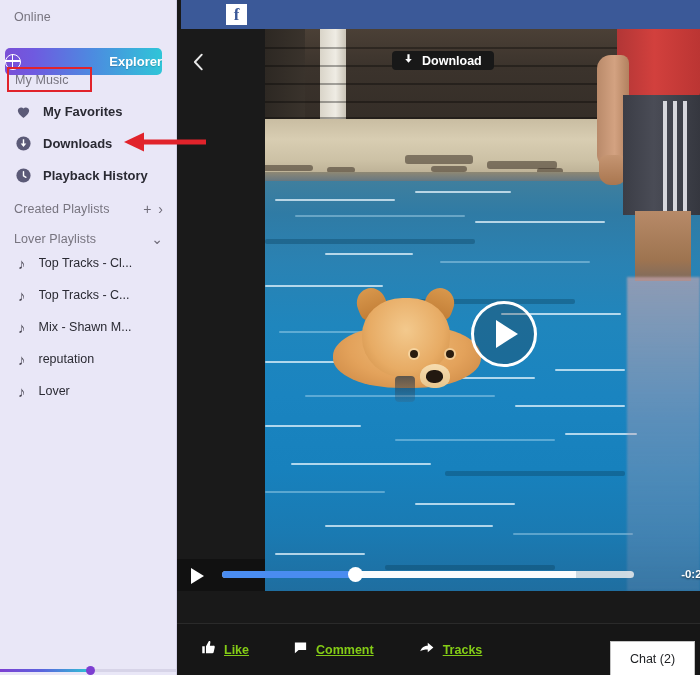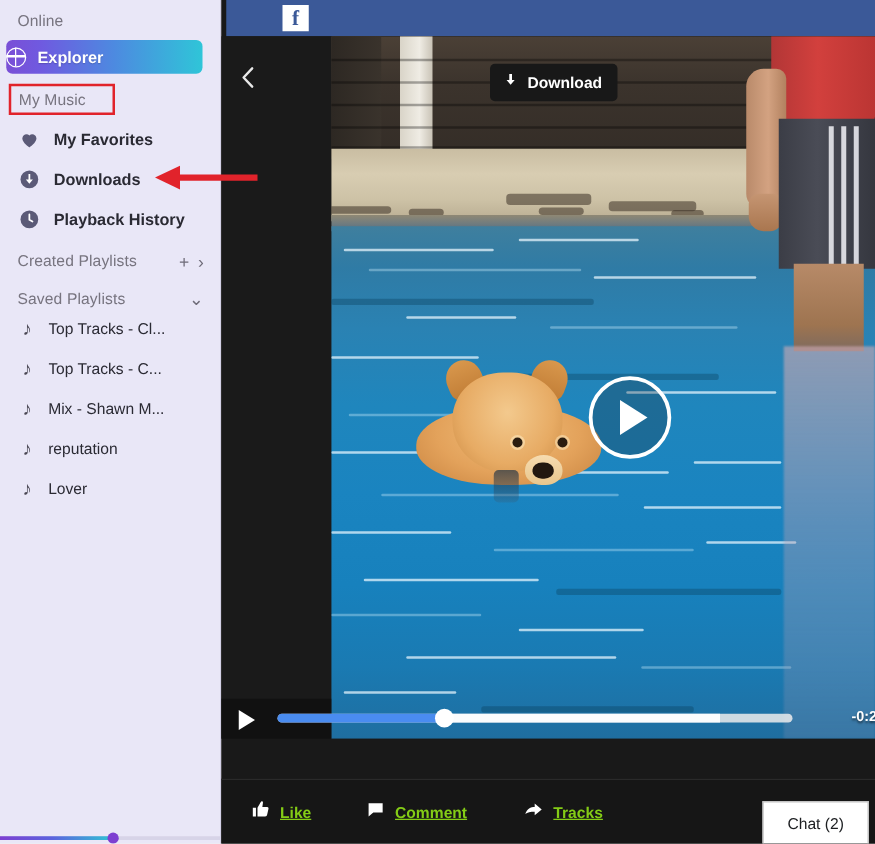--- a/index.html
+++ b/index.html
@@ -25,26 +25,27 @@
   }
   .sb-section-label {
     font-size: 12.5px;
     color: #77747f;
     padding-left: 14px;
     letter-spacing: .1px;
   }
   #lbl-online { position: absolute; left: 0; top: 10px; }
 
   #explorer-item {
-    position: absolute; left: 5px; top: 32px;
+    position: absolute; left: 5px; top: 48px;
     width: 157px; height: 27px;
     border-radius: 5px;
     background: linear-gradient(to right, #7a4fd6 0%, #6f5ae0 18%, #4d8ae0 55%, #2fc5d8 100%);
     display: flex; align-items: center;
     cursor: pointer;
+    justify-content: space-between;
   }
   #explorer-item .lbl {
     color: #ffffff; font-size: 13px; font-weight: 600;
     margin-left: 9px; text-shadow: 0 1px 1px rgba(0,0,0,.18);
   }
   .globe {
     width: 16px; height: 16px; border-radius: 50%;
     border: 1.6px solid #ffffff; position: relative;
     flex: 0 0 auto;
   }
@@ -306,21 +307,21 @@
   }
   #d-wake {
     position: absolute; left: 62px; top: 92px; width: 20px; height: 26px;
     background: linear-gradient(to bottom, rgba(40,55,70,.72), rgba(60,90,115,.25));
     border-radius: 4px;
   }
 
   
   #download-tip {
     position: absolute; left: 215px; top: 22px;
-    height: 30px; padding: 0 12px 0 10px;
+    height: 19px; padding: 0 12px 0 10px;
     background: #181818;
     border-radius: 4px;
     display: flex; align-items: center; gap: 7px;
     z-index: 7; cursor: pointer;
   }
   #download-tip .lbl { color: #fff; font-size: 12.5px; font-weight: 600; }
 
   
   #play-overlay {
     position: absolute; left: 294px; top: 272px;
@@ -456,21 +457,21 @@
 
     <div id="grp-created" class="sb-group-head">
       <div class="sb-section-label">Created Playlists</div>
       <div class="grp-actions">
         <span>+</span>
         <span>›</span>
       </div>
     </div>
 
     <div id="grp-saved" class="sb-group-head">
-      <div class="sb-section-label">Saved Playlists</div>
+      <div class="sb-section-label">Lover Playlists</div>
       <div class="grp-actions">
         <span>⌄</span>
       </div>
     </div>
 
     <div id="pl0" class="pl-row">
       <span class="note">♪</span>
       <span class="lbl">Top Tracks - Cl...</span>
     </div>
     <div id="pl1" class="pl-row">

